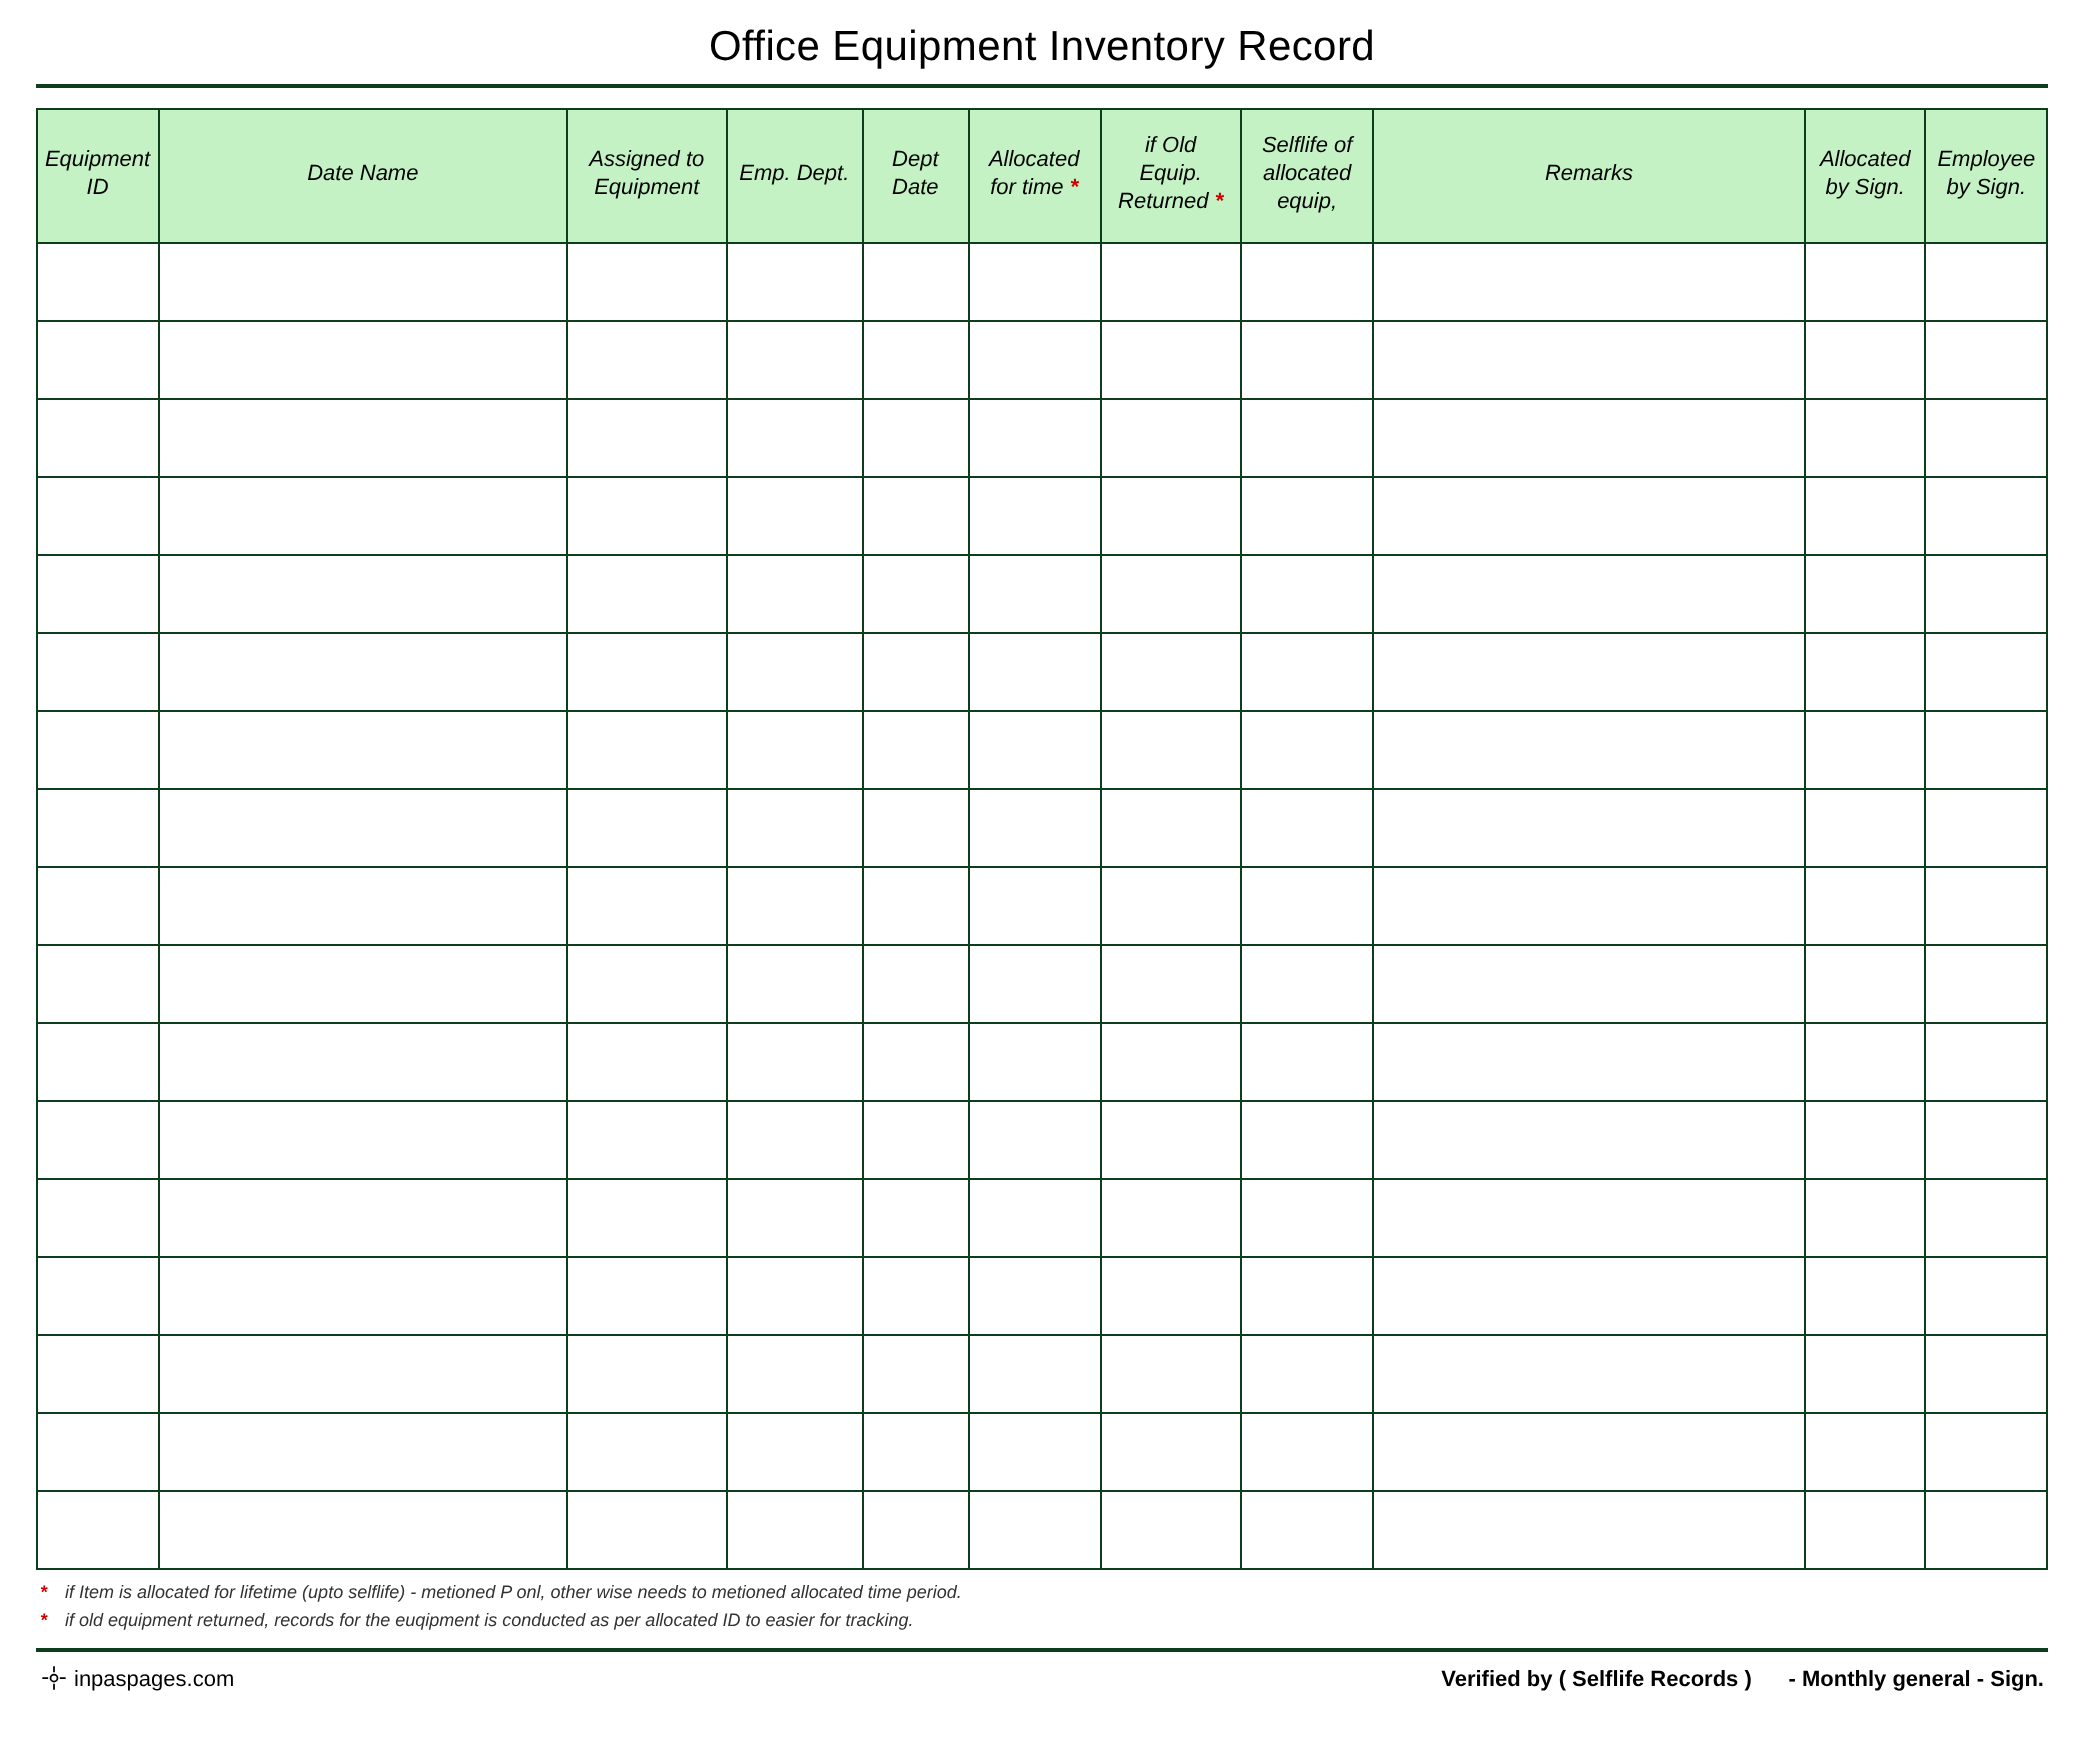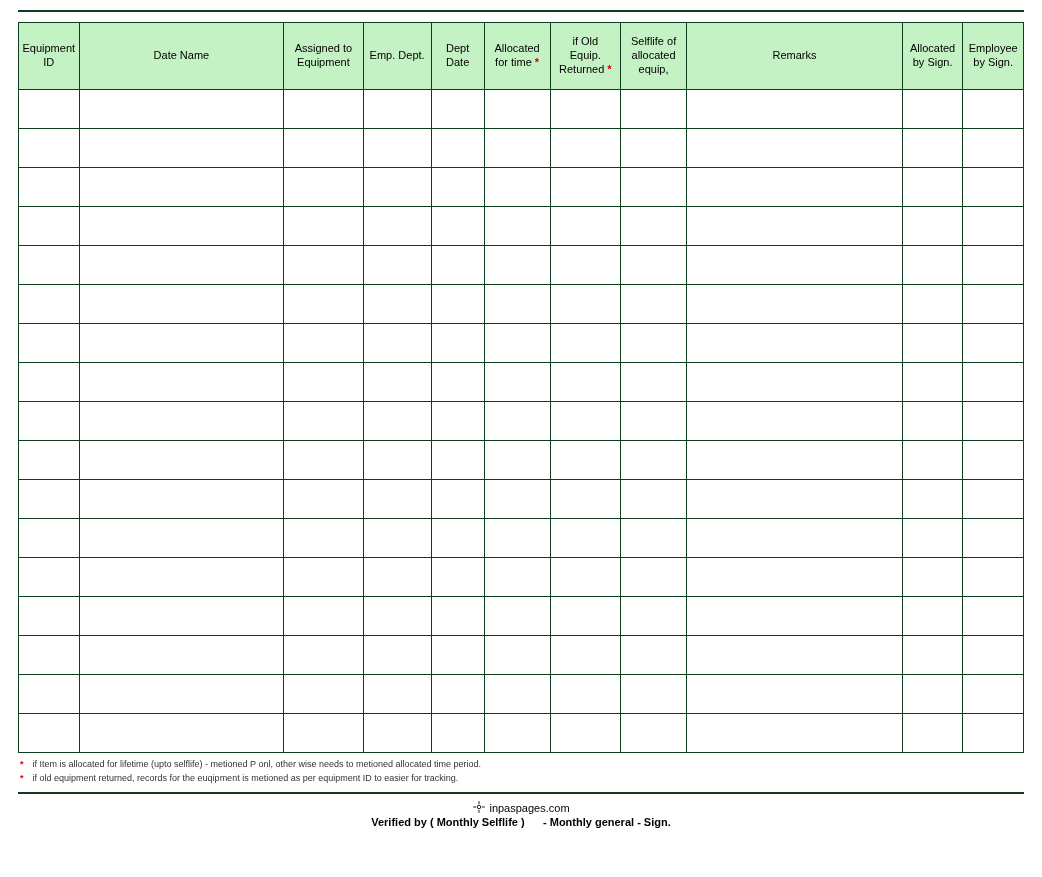--- a/index.html
+++ b/index.html
@@ -1,38 +1,39 @@
 <!DOCTYPE html>
 <html><head>
 <meta charset="utf-8">
 <style>
 html,body{margin:0;padding:0;background:#fff;font-family:Verdana,Geneva,sans-serif;color:#000;}
 .page{width:1042px;height:877px;position:relative;box-sizing:border-box;padding:10px 18px 0 18px;}
 .title{font-size:21px;text-align:center;padding:2px 0 6px 0;font-weight:400;letter-spacing:0.2px;}
 .hr{height:2px;background:#0c3d1c;margin:0 0 10px 0;}
 .hr2{height:2px;background:#0c3d1c;margin:6px 0 4px 0;}
-table.rec{border-collapse:collapse;width:100%;table-layout:fixed;}
+table.rec{border-collapse:collapse;width:100%;table-layout:fixed;font-style:italic;}
 table.rec th,table.rec td{border:1px solid #0c3d1c;}
 table.rec th{background:#c4f2c4;font-size:11px;font-weight:400;padding:4px 3px;text-align:center;height:58px;line-height:1.25;vertical-align:middle;}
 table.rec td{height:36px;background:#fff;}
 .ast{color:#d00000;font-weight:bold;}
-.notes{font-size:9px;color:#333;line-height:1.6;padding:4px 2px 0 2px;}
+.notes{font-size:9px;font-style:italic;color:#333;line-height:1.6;padding:4px 2px 0 2px;}
 .notes .row .ast{display:inline-block;width:10px;}
-.footer{display:flex;justify-content:space-between;align-items:center;font-size:11px;padding:2px 2px 0 2px;flex-direction:column;}
+.footer{display:flex;justify-content:space-between;align-items:center;font-size:11px;padding:2px 2px 0 2px;}
 .footer .src{display:flex;align-items:center;gap:3px;}
 .footer .src svg{width:14px;height:14px;}
 .footer .sign b{font-weight:700;}
 
 .c1{width:55px}.c2{width:186px}.c3{width:72px}.c4{width:62px}.c5{width:48px}.c6{width:60px}
 .c7{width:64px}.c8{width:60px}.c9{width:196px}.c10{width:55px}.c11{width:55px}
 </style>
 </head>
 <body>
 
 <div class="page">
+  <div class="title">Office Equipment Inventory Record</div>
   <div class="hr"></div>
 
   <table class="rec">
     <colgroup>
       <col class="c1">
         <col class="c2">
         <col class="c3">
         <col class="c4">
         <col class="c5">
       <col class="c6">
@@ -282,35 +283,35 @@
       </tbody>
   </table>
 
   <div class="notes">
     <div class="row">
       <span class="ast">*</span>
       <span>if Item is allocated for lifetime (upto selflife) - metioned P onl, other wise needs to metioned allocated time period.</span>
     </div>
     <div class="row">
       <span class="ast">*</span>
-      <span>if old equipment returned, records for the euqipment is metioned as per equipment ID to easier for tracking.</span>
+      <span>if old equipment returned, records for the euqipment is conducted as per allocated ID to easier for tracking.</span>
     </div>
   </div>
 
   <div class="hr2"></div>
 
   <div class="footer">
     <div class="src">
       <span>
         <svg viewBox="0 0 24 24" fill="none" stroke="#000" stroke-width="1.5">
           <circle cx="12" cy="12" r="3"></circle>
             <path d="M12 2v5M12 17v5M2 12h5M17 12h5"></path>
         </svg>
       </span>
       <span>inpaspages.com</span>
     </div>
     <div class="sign">
-      <b>Verified by ( Monthly Selflife )</b>
+      <b>Verified by ( Selflife Records )</b>
       <span>&nbsp;&nbsp;&nbsp;&nbsp;</span>
       <b>- Monthly general - Sign.</b>
     </div>
   </div>
 </div>
 
 </body></html>

